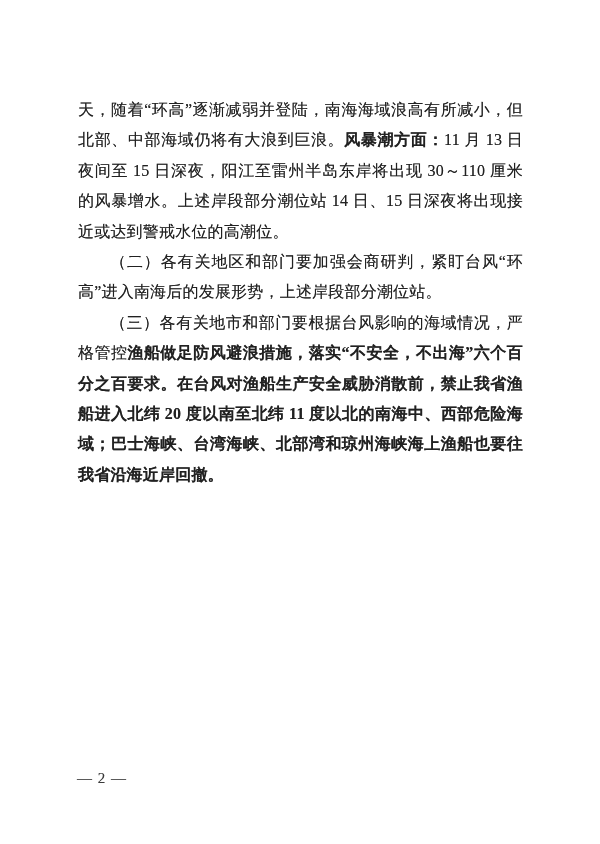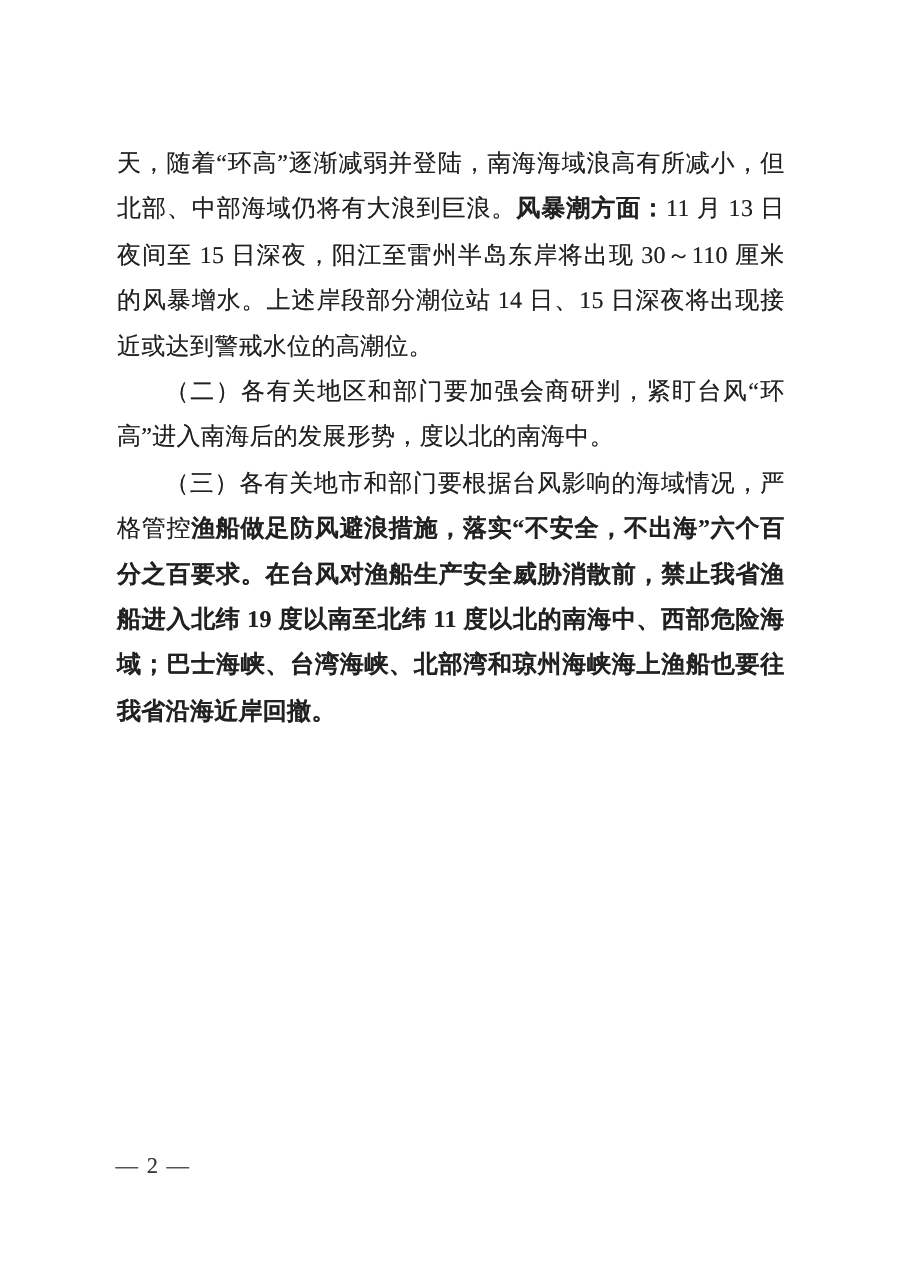--- a/index.html
+++ b/index.html
@@ -48,17 +48,17 @@
     letter-spacing: 1px;
     text-shadow: 0 0 0.4px rgba(30,30,30,0.45);
   }
 </style>
 </head>
 <body>
 
 <div class="page">
   <div class="doc-body">
       <p class="para"><span class="seg">天，随着“环高”逐渐减弱并登陆，南海海域浪高有所减小，但北部、中部海域仍将有大浪到巨浪。</span><span class="seg bold">风暴潮方面：</span><span class="seg">11 月 13 日夜间至 15 日深夜，阳江至雷州半岛东岸将出现 30～110 厘米的风暴增水。上述岸段部分潮位站 14 日、15 日深夜将出现接近或达到警戒水位的高潮位。</span></p>
-      <p class="para indent"><span class="seg">（二）各有关地区和部门要加强会商研判，紧盯台风“环高”进入南海后的发展形势，度以北的南海中。</span></p>
-      <p class="para indent"><span class="seg">（三）各有关地市和部门要根据台风影响的海域情况，严格管控</span><span class="seg bold">渔船做足防风避浪措施，落实“不安全，不出海”六个百分之百要求。在台风对渔船生产安全威胁消散前，禁止我省渔船进入北纬 19 度以南至北纬 11 度以北的南海中、西部危险海域；巴士海峡、台湾海峡、北部湾和琼州海峡海上渔船也要往我省沿海近岸回撤。</span></p>
+      <p class="para indent"><span class="seg">（二）各有关地区和部门要加强会商研判，紧盯台风“环高”进入南海后的发展形势，上述岸段部分潮位站。</span></p>
+      <p class="para indent"><span class="seg">（三）各有关地市和部门要根据台风影响的海域情况，严格管控</span><span class="seg bold">渔船做足防风避浪措施，落实“不安全，不出海”六个百分之百要求。在台风对渔船生产安全威胁消散前，禁止我省渔船进入北纬 20 度以南至北纬 11 度以北的南海中、西部危险海域；巴士海峡、台湾海峡、北部湾和琼州海峡海上渔船也要往我省沿海近岸回撤。</span></p>
     </div>
   <div class="page-footer">— 2 —</div>
 </div>
 
 </body></html>

